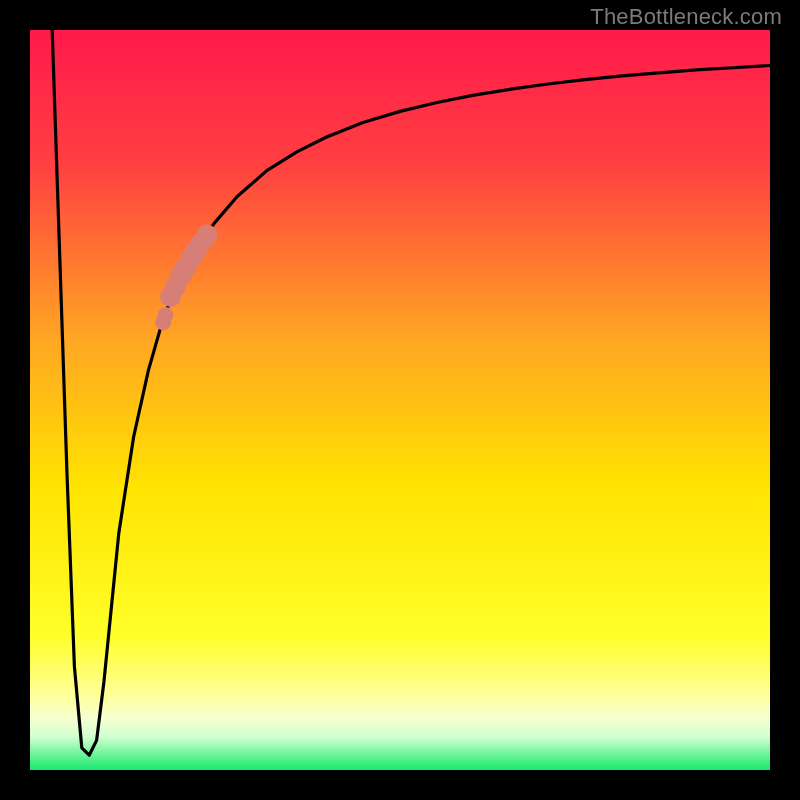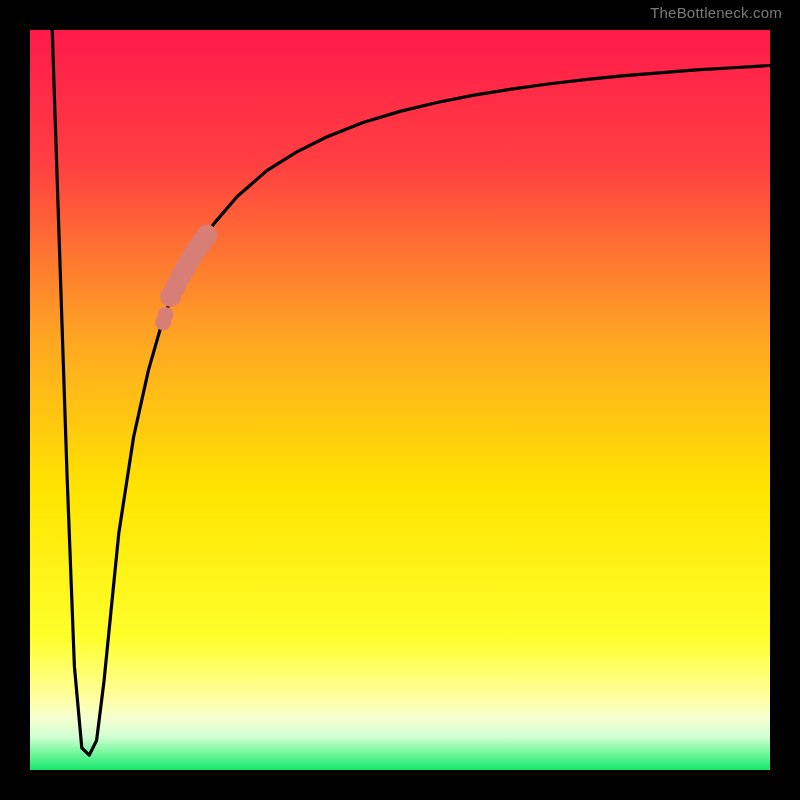--- a/index.html
+++ b/index.html
@@ -15,21 +15,21 @@
     position: relative;
     width: 800px;
     height: 800px;
     background: #000;
   }
   .watermark {
     position: absolute;
     top: 4px;
     right: 18px;
     color: #7b7b7b;
-    font-size: 15px;
+    font-size: 22px;
     letter-spacing: 0.2px;
     font-weight: 400;
     user-select: none;
   }
   svg { display: block; }
 </style>
 </head>
 <body>
 
 <div class="frame">

